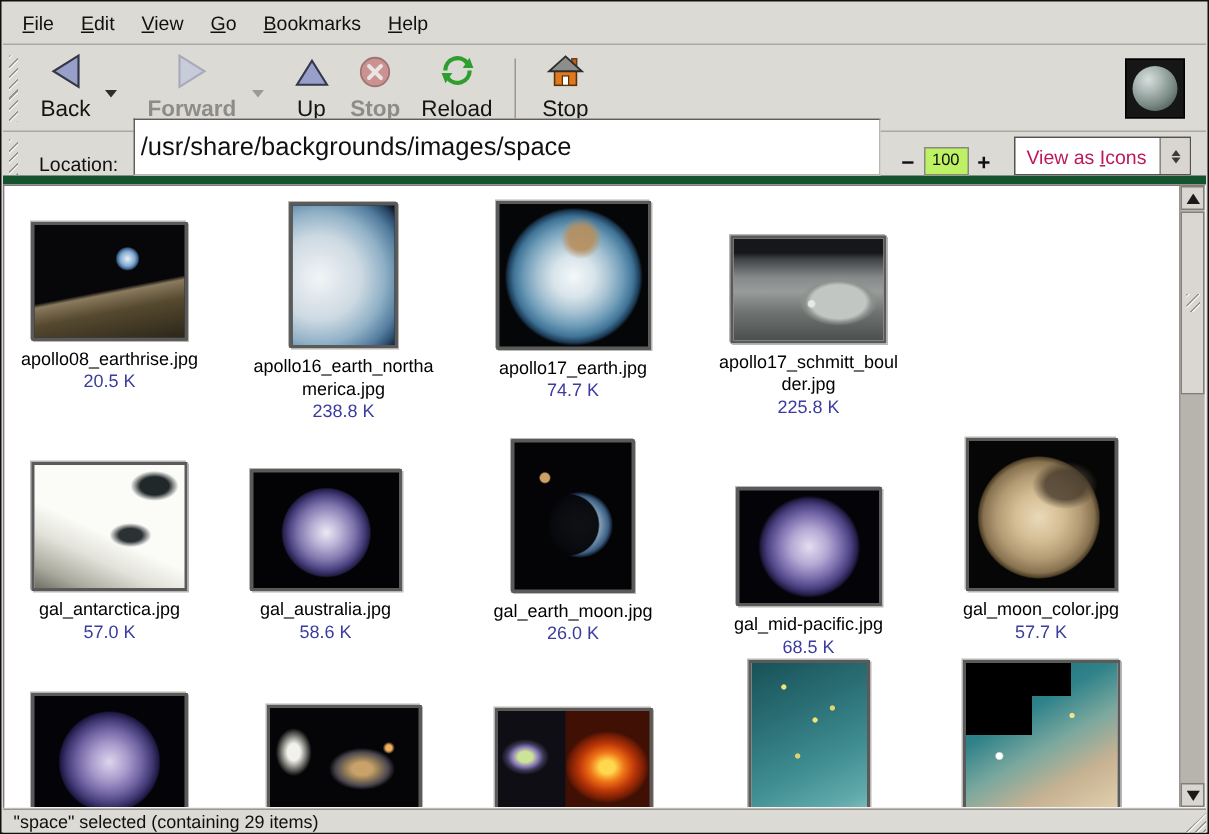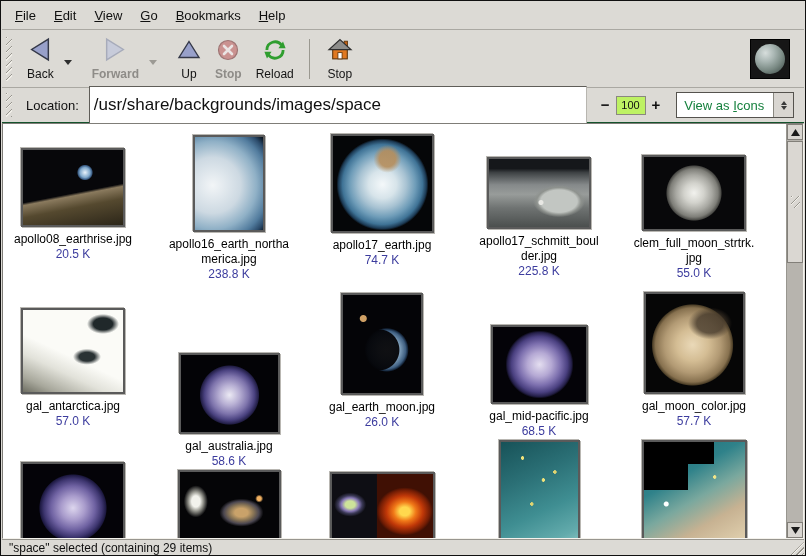--- a/index.html
+++ b/index.html
@@ -10,44 +10,44 @@
            padding-left:4px;border-bottom:1px solid #aaa8a2;background:#dcdad5;box-sizing:border-box;}
   .menu-item{padding:4px 9px;font-size:13px;color:#101010;cursor:default;}
   .menu-item .mn{text-decoration:underline;}
 
   
   .toolbar{position:absolute;left:1px;top:29px;width:802px;height:58px;display:flex;align-items:center;
            padding:2px 8px 2px 4px;border-bottom:1px solid #aaa8a2;background:#dcdad5;box-sizing:border-box;}
   .grip{width:6px;height:44px;margin:0 8px 0 0;
         background:repeating-linear-gradient(135deg,#98968f 0 1px,#f0eee8 1px 2px,rgba(0,0,0,0) 2px 5px);}
   .tbtn{display:flex;flex-direction:column;align-items:center;justify-content:flex-end;gap:4px;
-        padding:2px 7px;font-size:12px;color:#141414;height:48px;box-sizing:border-box;}
+        padding:2px 7px;font-size:15px;color:#141414;height:48px;box-sizing:border-box;}
   .tbtn .ticon{display:flex;align-items:center;justify-content:center;height:27px;}
   .tbtn.disabled .tlabel{color:#8e8c88;font-weight:bold;}
   .tchevron{align-self:center;margin-top:12px;padding:3px;}
   .chev{display:block;width:0;height:0;border:4px solid rgba(0,0,0,0);border-top:5px solid #2e2e2e;}
   .chev.dim{border-top-color:#9c9a94;}
   .tsep{width:1px;height:40px;background:#9a9890;margin:0 10px 0 8px;}
   .throbber-frame{margin-left:auto;margin-right:6px;width:38px;height:38px;background:#161616;border:1px solid #000;
         display:flex;align-items:center;justify-content:center;}
   .throbber{width:30px;height:30px;border-radius:50%;
         background:radial-gradient(circle at 35% 30%,#d7dedc 0%,#aab7b4 30%,#7a8a84 60%,#4e5c57 85%,#3e4a46 100%);}
 
   
-  .locbar{position:absolute;left:1px;top:87px;width:802px;height:35px;display:flex;align-items:center;
-          padding:0 8px 0 4px;border-bottom:1px solid #14532d;background:#dcdad5;box-sizing:border-box;}
+  .locbar{position:absolute;left:1px;top:87px;width:802px;height:35px;display:flex;align-items:flex-end;
+          padding:0 8px 0 4px;border-bottom:6px solid #14532d;background:#dcdad5;box-sizing:border-box;}
   .locbar .grip{height:24px;margin-right:14px;}
   .loc-label{font-size:13px;color:#101010;margin-right:10px;}
   .loc-input{width:498px;height:38px;border:1px solid #5f5d58;border-bottom-color:#b8b6b0;border-right-color:#b8b6b0;
           background:#fff;font-family:"Liberation Sans","DejaVu Sans",sans-serif;font-size:17px;color:#101010;padding:0 4px;box-sizing:border-box;}
   .zbtn{border:none;background:none;font-weight:bold;font-size:15px;color:#101010;padding:0 2px;margin:0 2px;line-height:16px;cursor:default;}
   .zlevel{width:28px;height:17px;background:#bef264;border:1px solid #8a8880;font-size:11px;color:#101010;
           text-align:center;line-height:17px;margin:0 2px;}
   .combo{margin-left:12px;width:118px;height:26px;border:1px solid #55534e;background:#fff;display:flex;align-items:stretch;box-sizing:border-box;}
-  .combo-text{flex:1;font-size:13px;color:#15803d;display:flex;align-items:center;padding-left:7px;white-space:pre;}
+  .combo-text{flex:1;font-size:13px;color:#be185d;display:flex;align-items:center;padding-left:7px;white-space:pre;}
   .combo-text .mn{text-decoration:underline;}
   .combo-arrow{width:19px;border-left:1px solid #8a8880;background:#d9d6d1;display:flex;flex-direction:column;
           align-items:center;justify-content:center;gap:1px;}
   .arr-up{width:0;height:0;border:3px solid rgba(0,0,0,0);border-bottom:4px solid #3a3a3a;}
   .arr-dn{width:0;height:0;border:3px solid rgba(0,0,0,0);border-top:4px solid #3a3a3a;}
 
   
   .content-frame{position:absolute;left:1px;top:122px;width:802px;height:416px;box-sizing:border-box;
           border:1px solid;border-color:#7f7d78 #f4f2ec #f4f2ec #7f7d78;background:#f0abfc;}
   .viewport{position:absolute;left:0;top:0;right:17px;bottom:0;overflow:hidden;background:#fff;}
@@ -56,21 +56,21 @@
   .fname{margin-top:5px;font-size:12px;line-height:15px;color:#000;text-align:center;white-space:pre-line;}
   .fsize{font-size:12px;line-height:15px;color:#3c3c9e;text-align:center;}
 
   
   .f0{left:-5px;top:24px;}   .f0 .thumb{width:100px;height:75px;}
   .f1{left:151px;top:11px;}  .f1 .thumb{width:68px;height:93px;}
   .f2{left:304px;top:10px;}  .f2 .thumb{width:99px;height:95px;}
   .f3{left:461px;top:33px;}  .f3 .thumb{width:100px;height:68px;}
   .f4{left:616px;top:31px;}  .f4 .thumb{width:100px;height:72px;}
   .f5{left:-5px;top:184px;}  .f5 .thumb{width:100px;height:82px;}
-  .f6{left:151px;top:189px;margin-top:40px;} .f6 .thumb{width:97px;height:77px;}
+  .f6{left:139px;top:189px;} .f6 .thumb{width:97px;height:77px;}
   .f7{left:304px;top:169px;} .f7 .thumb{width:78px;height:98px;}
   .f8{left:461px;top:201px;} .f8 .thumb{width:93px;height:75px;}
   .f9{left:616px;top:168px;} .f9 .thumb{width:97px;height:98px;}
   .f10{left:-5px;top:338px;} .f10 .thumb{width:100px;height:80px;}
   .f11{left:151px;top:346px;}.f11 .thumb{width:99px;height:70px;}
   .f12{left:304px;top:348px;}.f12 .thumb{width:101px;height:68px;}
   .f13{left:304px;top:316px;left:461px;}.f13 .thumb{width:77px;height:100px;}
   .f14{left:616px;top:316px;}.f14 .thumb{width:101px;height:100px;}
 
   
@@ -268,26 +268,20 @@
         <div class="thumb" data-art="apollo17-earth"></div>
         <div class="fname">apollo17_earth.jpg</div>
         <div class="fsize">74.7 K</div>
       </div>
       <div class="file-item f3">
         <div class="thumb" data-art="apollo17-boulder"></div>
         <div class="fname">apollo17_schmitt_boul
 der.jpg</div>
         <div class="fsize">225.8 K</div>
       </div>
-      <div class="file-item f4">
-        <div class="thumb" data-art="clem-moon"></div>
-        <div class="fname">clem_full_moon_strtrk.
-jpg</div>
-        <div class="fsize">55.0 K</div>
-      </div>
       <div class="file-item f5">
         <div class="thumb" data-art="gal-antarctica"></div>
         <div class="fname">gal_antarctica.jpg</div>
         <div class="fsize">57.0 K</div>
       </div>
       <div class="file-item f6">
         <div class="thumb" data-art="gal-australia"></div>
         <div class="fname">gal_australia.jpg</div>
         <div class="fsize">58.6 K</div>
       </div>

